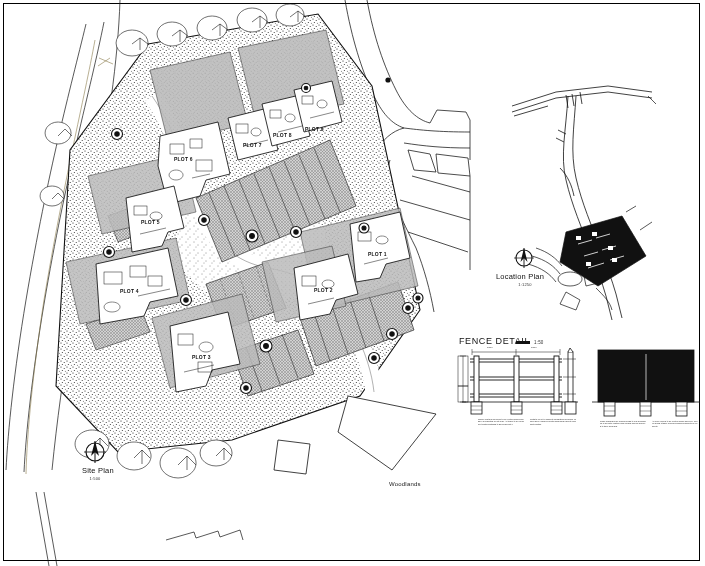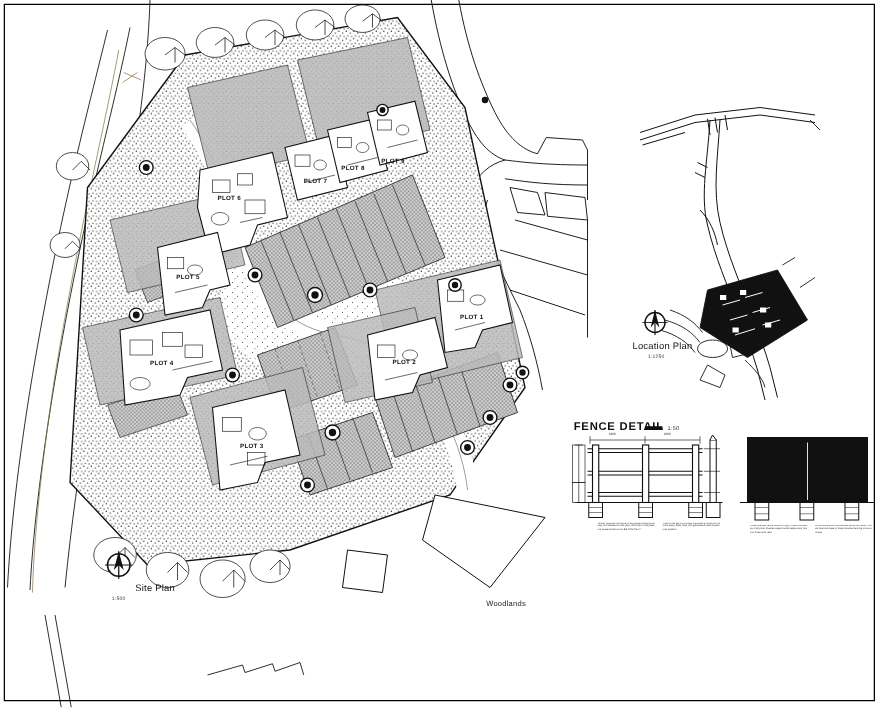--- a/index.html
+++ b/index.html
@@ -5,23 +5,23 @@
   html,body{margin:0;padding:0;background:#ffffff;}
   body{width:705px;height:566px;overflow:hidden;
        font-family:"Liberation Sans",sans-serif;color:#000;}
   #sheet{position:relative;width:705px;height:566px;background:#fff;}
   #frame{position:absolute;left:3px;top:3px;width:697px;height:558px;
          border:1px solid #000;box-sizing:border-box;}
   svg{position:absolute;left:0;top:0;}
   .lbl{position:absolute;font-family:"Liberation Sans",sans-serif;
        letter-spacing:.2px;white-space:nowrap;}
   .plotlbl{font-size:5px;font-weight:bold;color:#111;}
-  .titlelbl{font-size:7.5px;color:#111;text-align:right;}
+  .titlelbl{font-size:7.5px;color:#111;text-align:left;}
   .scalelbl{font-size:4px;color:#333;text-align:center;}
-  .fencetitle{font-size:9px;font-weight:bold;letter-spacing:.6px;color:#111;}
+  .fencetitle{font-size:9px;font-weight:normal;letter-spacing:.6px;color:#111;}
   .fencescale{font-size:4.5px;color:#333;}
   .woodlbl{font-size:6px;color:#222;}
   .noteblk{position:absolute;font-size:2px;line-height:2.4px;color:#2a2a2a;
            width:46px;overflow:hidden;word-break:break-all;}
   .dimtxt{position:absolute;font-size:2.5px;color:#333;}
 </style>
 </head>
 <body>
 
 <div id="sheet">

